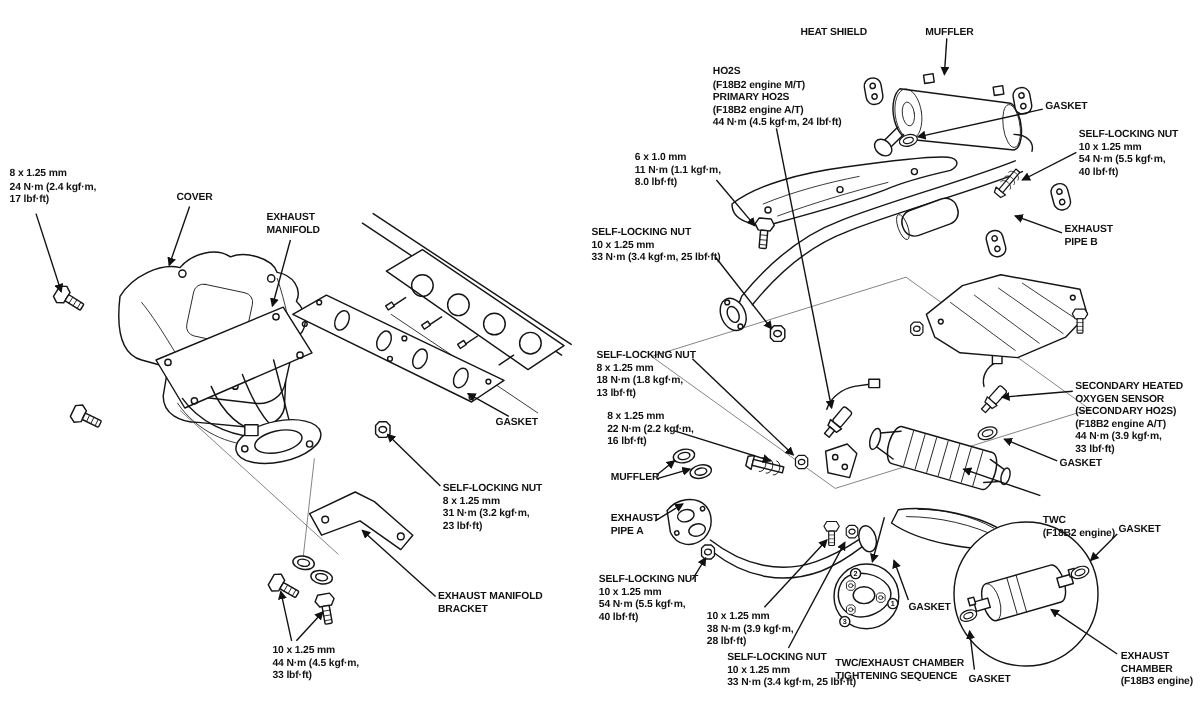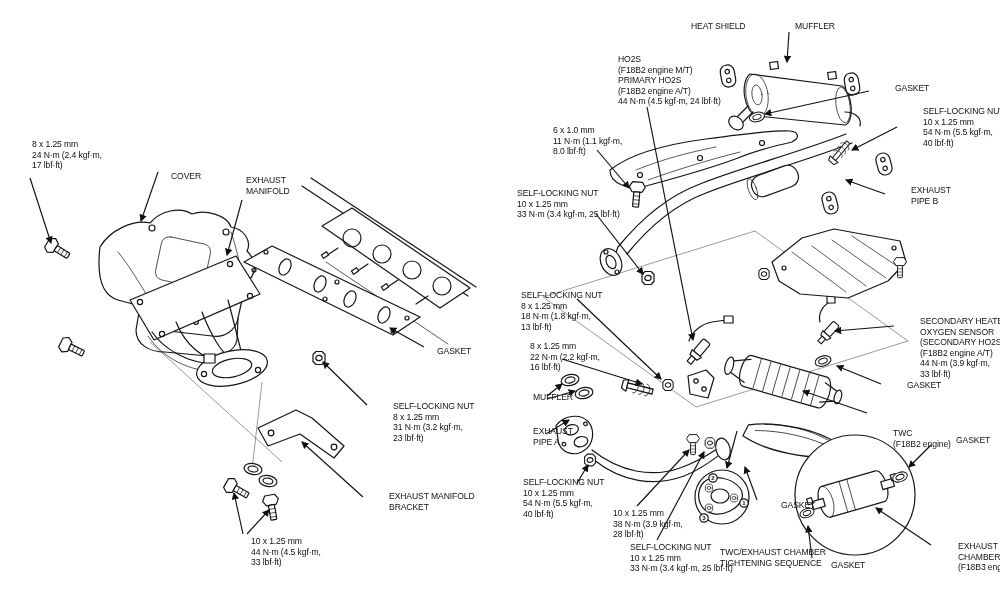--- a/index.html
+++ b/index.html
@@ -1,20 +1,20 @@
 <!DOCTYPE html>
 <html><head>
 <meta charset="utf-8">
 <style>
   html,body{margin:0;padding:0;background:#fff;}
   #stage{position:relative;width:1000px;height:593px;background:#fff;overflow:hidden;
          font-family:"Liberation Sans",sans-serif;}
   #art{position:absolute;left:0;top:0;}
-  .lbl{position:absolute;font-size:8.6px;line-height:10.6px;font-weight:normal;color:#111;
-       white-space:pre;letter-spacing:-0.1px;margin-left:24px;}
+  .lbl{position:absolute;font-size:8.6px;line-height:10.6px;font-weight:bold;color:#111;
+       white-space:pre;letter-spacing:-0.1px;}
   .ln{stroke:#151515;fill:none;stroke-width:1.2;stroke-linecap:round;stroke-linejoin:round;}
   .fw{fill:#ffffff;stroke:#151515;stroke-width:1.2;stroke-linejoin:round;}
   .thin{stroke:#151515;fill:none;stroke-width:.7;stroke-linecap:round;}
   .guide{stroke:#555;fill:none;stroke-width:.6;}
   .ldr{stroke:#111;fill:none;stroke-width:1.15;marker-end:url(#arw);}
   .seqnum{font-size:6px;font-weight:bold;fill:#111;text-anchor:middle;}
 </style>
 </head>
 <body>
 
@@ -297,21 +297,21 @@
     <path class="ldr" d="M867,413 L803,391"></path>
     <path class="ldr" d="M931,445 L909,467"></path>
     <path class="ldr" d="M931,545 L876,508"></path>
     <path class="ldr" d="M812,558 L808,526"></path>
   </g>
 </svg>
 
 <div class="lbl" style="left:8px;top:139px">8 x 1.25 mm
 24 N·m (2.4 kgf·m,
 17 lbf·ft)</div>
-<div class="lbl" style="left:147px;top:171px">COVER</div>
+<div class="lbl" style="left:147px;top:159px">COVER</div>
 <div class="lbl" style="left:222px;top:175px">EXHAUST
 MANIFOLD</div>
 <div class="lbl" style="left:413px;top:346px">GASKET</div>
 <div class="lbl" style="left:369px;top:401px">SELF-LOCKING NUT
 8 x 1.25 mm
 31 N·m (3.2 kgf·m,
 23 lbf·ft)</div>
 <div class="lbl" style="left:365px;top:491px">EXHAUST MANIFOLD
 BRACKET</div>
 <div class="lbl" style="left:227px;top:536px">10 x 1.25 mm

